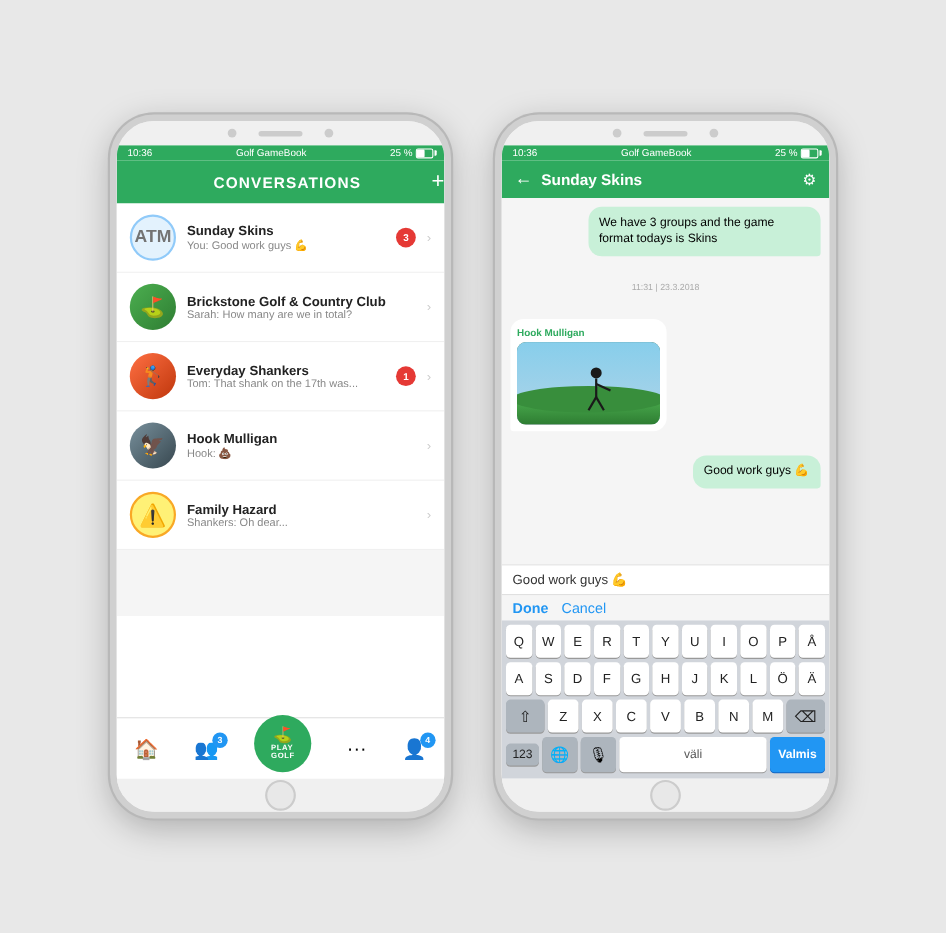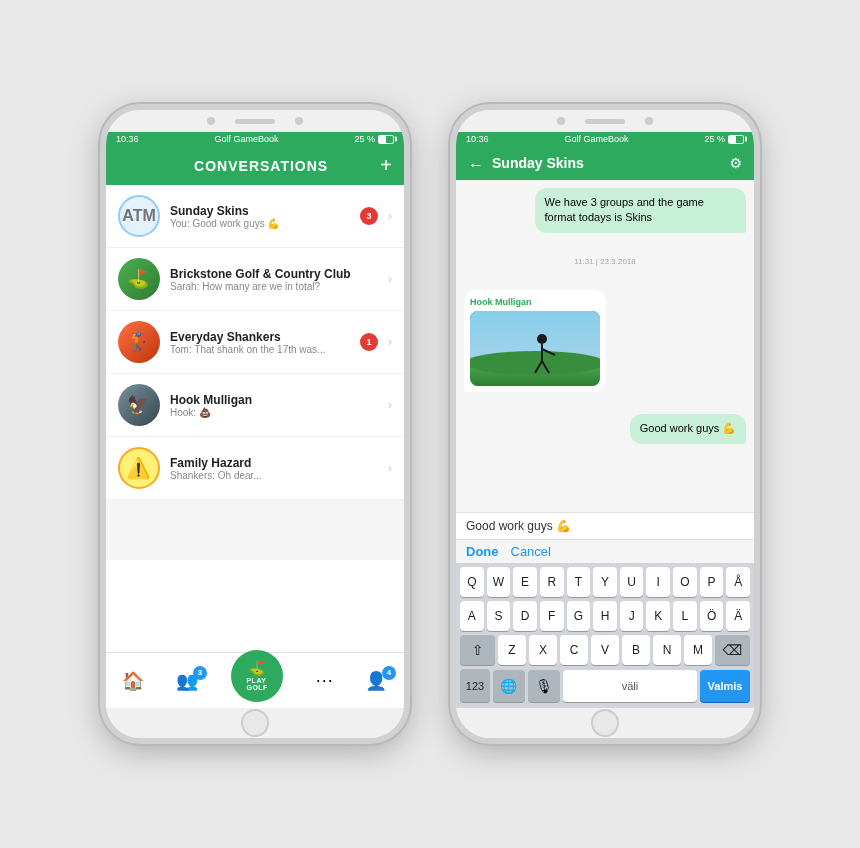--- a/index.html
+++ b/index.html
@@ -101,21 +101,21 @@
       height: 100%;
       background: white;
       border-radius: 1px;
     }
 
     
     
     .conv-header {
       background: #2eaa5e;
       color: white;
-      padding: 8px 12px;
+      padding: 8px 0;
       display: flex;
       align-items: center;
       justify-content: space-between;
       flex-shrink: 0;
     }
     .conv-header .title {
       font-size: 14px;
       font-weight: 700;
       letter-spacing: 1px;
       flex: 1;
@@ -413,21 +413,21 @@
       font-size: 14px;
     }
     .kb-bottom-row {
       display: flex;
       gap: 3px;
       align-items: center;
     }
     .kb-num {
       background: #adb5bd;
       border-radius: 4px;
-      height: 33px;
+      height: 20px;
       min-width: 30px;
       display: flex;
       align-items: center;
       justify-content: center;
       font-size: 11px;
       color: #222;
       cursor: pointer;
       box-shadow: 0 1px 0 #999;
     }
     .kb-globe {

